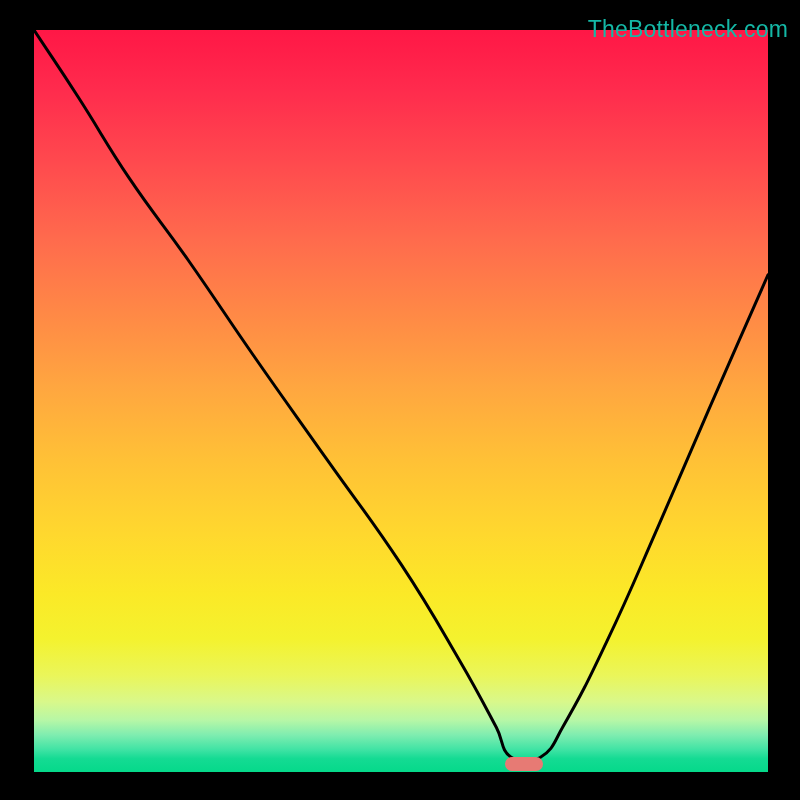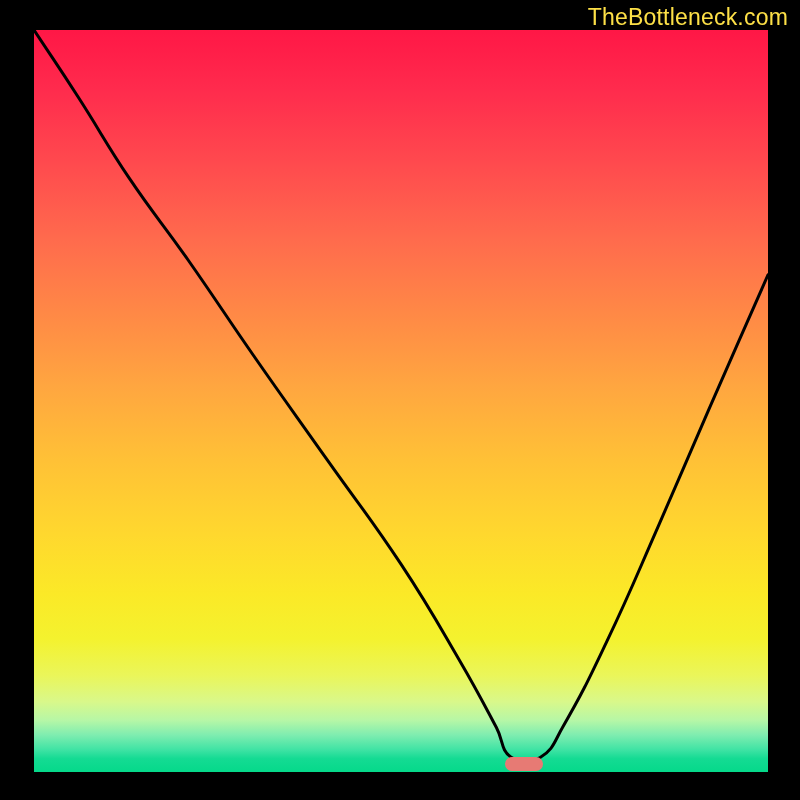--- a/index.html
+++ b/index.html
@@ -11,23 +11,23 @@
     font-family: Arial, Helvetica, sans-serif;
     overflow: hidden;
   }
   .stage {
     position: relative;
     width: 800px;
     height: 800px;
   }
   .watermark {
     position: absolute;
-    top: 4px;
+    top: 16px;
     right: 12px;
-    color: #fde047;
+    color: #14b8a6;
     font-size: 23px;
     font-weight: 500;
     letter-spacing: 0.2px;
     z-index: 5;
     user-select: none;
   }
   .plot {
     position: absolute;
     left: 34px;
     top: 30px;

